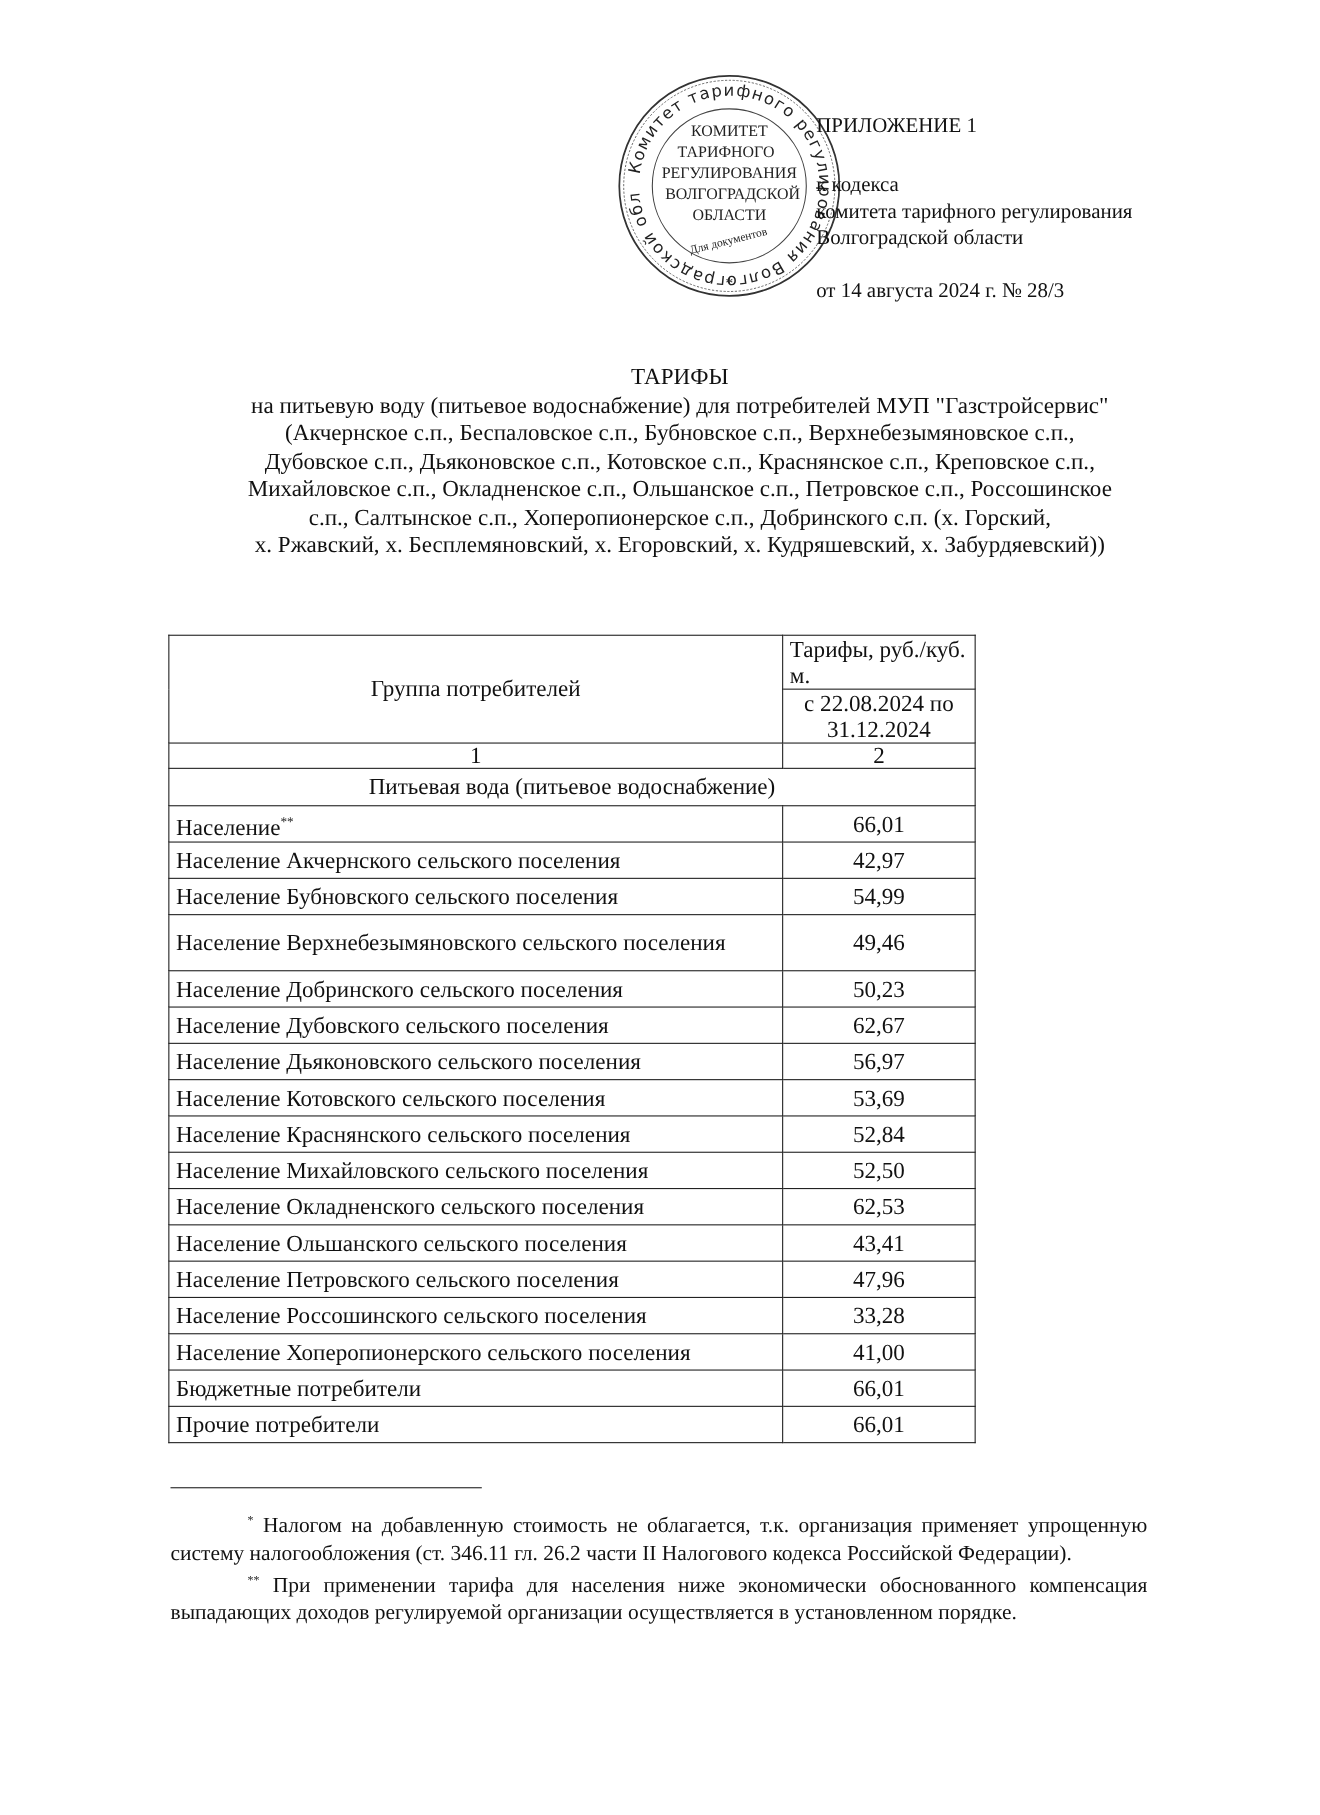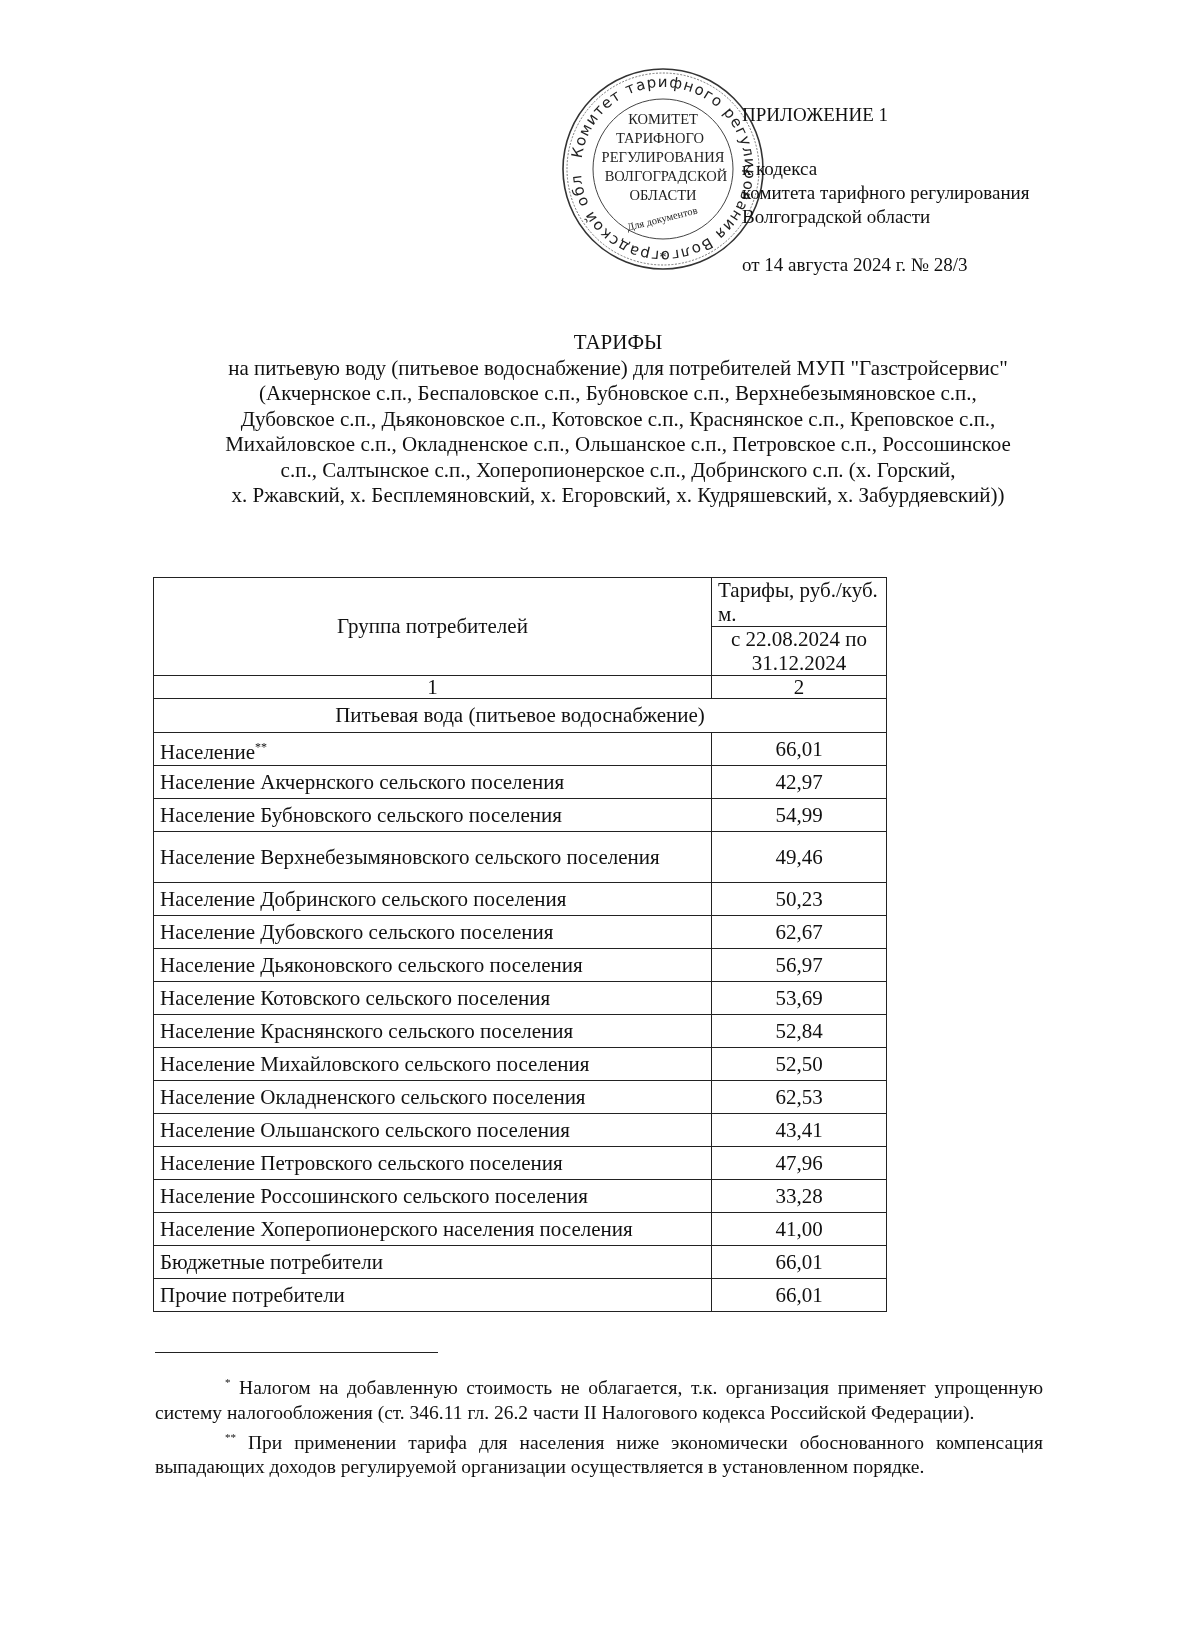--- a/index.html
+++ b/index.html
@@ -156,21 +156,21 @@
     </tr>
     <tr class="data-row">
       <td>Население Петровского сельского поселения</td>
       <td class="val">47,96</td>
     </tr>
     <tr class="data-row">
       <td>Население Россошинского сельского поселения</td>
       <td class="val">33,28</td>
     </tr>
     <tr class="data-row">
-      <td>Население Хоперопионерского населения поселения</td>
+      <td>Население Хоперопионерского сельского поселения</td>
       <td class="val">41,00</td>
     </tr>
     <tr class="data-row">
       <td>Бюджетные потребители</td>
       <td class="val">66,01</td>
     </tr>
     <tr class="data-row">
       <td>Прочие потребители</td>
       <td class="val">66,01</td>
     </tr>

